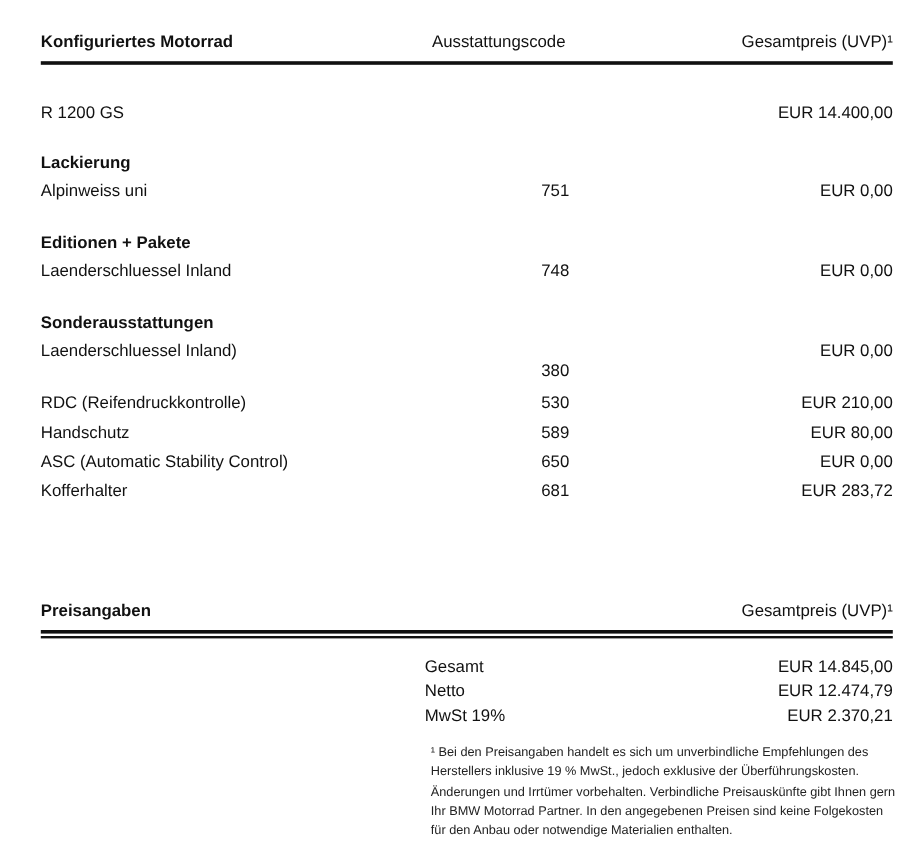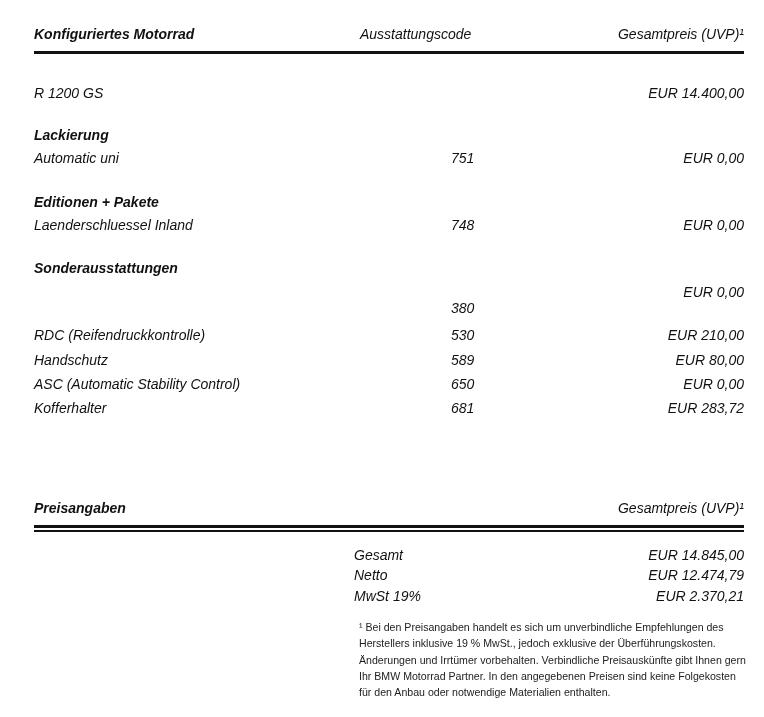--- a/index.html
+++ b/index.html
@@ -3,21 +3,21 @@
   <meta charset="utf-8">
   <style>
     * { box-sizing: border-box; margin: 0; padding: 0; }
     html, body { width: 764px; height: 717px; background: #ffffff; overflow: hidden; }
     body {
       font-family: "Liberation Sans", sans-serif;
       color: #111111;
       font-size: 14px;
       position: relative;
     }
-    .abs { position: absolute; white-space: nowrap; font-style: italic; }
+    .abs { position: absolute; white-space: nowrap; }
     .bold { font-weight: bold; }
     .col-name { left: 34px; }
     .col-code { left: 451px; }
     .col-price { right: 20px; text-align: center; margin-left: 16px; }
     .hdr-code { left: 360px; }
     .rule-thick { position: absolute; left: 34px; right: 20px; height: 3px; background: #111; }
     .rule-double-a { position: absolute; left: 34px; right: 20px; height: 3px; background: #111; }
     .rule-double-b { position: absolute; left: 34px; right: 20px; height: 2px; background: #111; }
     .lh { line-height: 17px; }
     .sum-label { left: 354px; }
@@ -37,32 +37,33 @@
 
 <div class="abs col-name bold" style="top:26px;">Konfiguriertes Motorrad</div>
 <div class="abs hdr-code" style="top:26px;">Ausstattungscode</div>
 <div class="abs col-price" style="top:26px;">Gesamtpreis (UVP)¹</div>
 <div class="rule-thick" style="top:51px;"></div>
 
 <div class="abs col-name" style="top:85px;">R 1200 GS</div>
 <div class="abs col-price" style="top:85px;">EUR 14.400,00</div>
 
 <div class="abs col-name bold" style="top:127px;">Lackierung</div>
-<div class="abs col-name" style="top:150px;">Automatic uni</div>
+<div class="abs col-name" style="top:150px;">Alpinweiss uni</div>
 <div class="abs col-code" style="top:150px;">751</div>
 <div class="abs col-price" style="top:150px;">EUR 0,00</div>
 
 <div class="abs col-name bold" style="top:194px;">Editionen + Pakete</div>
 <div class="abs col-name" style="top:217px;">Laenderschluessel Inland</div>
 <div class="abs col-code" style="top:217px;">748</div>
 <div class="abs col-price" style="top:217px;">EUR 0,00</div>
 
 <div class="abs col-name bold" style="top:260px;">Sonderausstattungen</div>
 
 <div class="abs col-name lh" style="top:284px;">
+  <div>Laenderschluessel Inland)</div>
 </div>
 <div class="abs col-code" style="top:284px;margin-top:16px;">380</div>
 <div class="abs col-price" style="top:284px;">EUR 0,00</div>
 
 <div class="abs col-name" style="top:327px;">RDC (Reifendruckkontrolle)</div>
 <div class="abs col-code" style="top:327px;">530</div>
 <div class="abs col-price" style="top:327px;">EUR 210,00</div>
 
 <div class="abs col-name" style="top:352px;">Handschutz</div>
 <div class="abs col-code" style="top:352px;">589</div>

